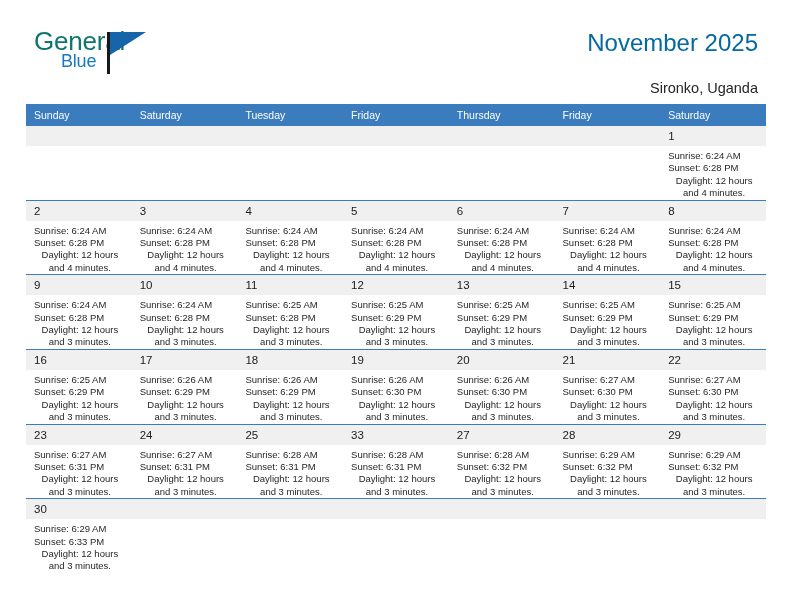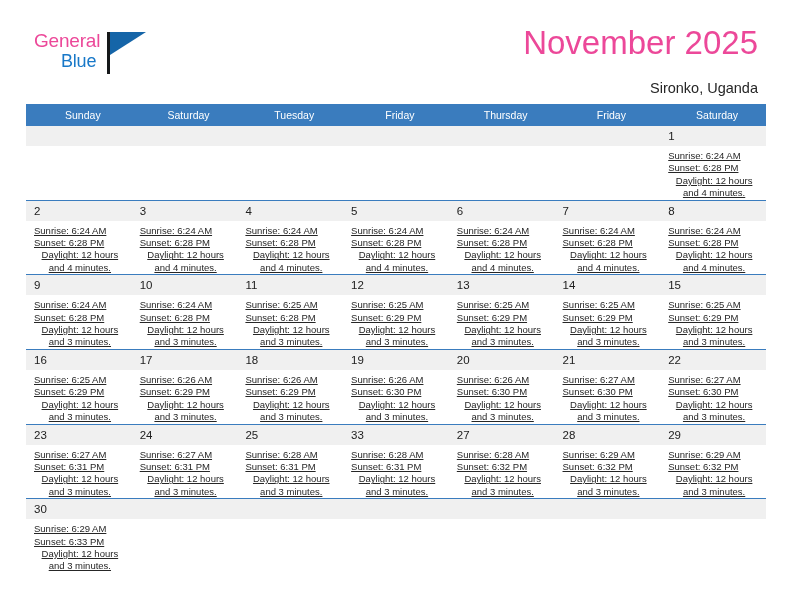--- a/index.html
+++ b/index.html
@@ -37,23 +37,23 @@
 
   
   .logo {
     position: relative;
     width: 120px;
     height: 56px;
     flex: 0 0 auto;
     padding-top: 4px;
   }
   .logo-general {
-    font-size: 19px;
+    font-size: 26px;
     line-height: 22px;
-    color: #ec4899;
+    color: #0f766e;
     letter-spacing: -0.2px;
     display: block;
   }
   .logo-blue {
     font-size: 18px;
     line-height: 22px;
     color: #1878c8;
     letter-spacing: -0.2px;
     display: block;
     margin-left: 27px;
@@ -77,24 +77,24 @@
     background: #16181a;
   }
 
   
   .title-block {
     text-align: right;
     flex: 0 0 auto;
     padding-top: 0px;
   }
   .cal-title {
-    font-size: 33px;
+    font-size: 24px;
     line-height: 34px;
     font-weight: 400;
-    color: #ec4899;
+    color: #0369a1;
     white-space: nowrap;
   }
   .cal-subtitle {
     font-size: 14.5px;
     line-height: 20px;
     color: #262626;
     margin-top: 18px;
     white-space: nowrap;
   }
 
@@ -105,21 +105,21 @@
     top: 104px;
     width: 740px;
     border-collapse: collapse;
     table-layout: fixed;
   }
   .calendar th {
     background: #3a7cbe;
     color: #ffffff;
     font-size: 10.5px;
     font-weight: normal;
-    text-align: center;
+    text-align: left;
     padding: 5px 0 5px 8px;
     height: 19px;
     border: none;
   }
   .calendar td {
     vertical-align: top;
     padding: 0;
     height: 74px;
     border-top: 1px solid #3a7cbe;
     background: #ffffff;
@@ -136,21 +136,20 @@
     height: 20px;
   }
   .daynum.empty {
     color: transparent;
   }
   .info {
     padding: 4px 6px 0 8px;
     font-size: 9.5px;
     line-height: 12.4px;
     color: #262626;
-    text-decoration: underline;
   }
   .info div { white-space: nowrap; }
   .info .daylight-wrap { white-space: normal; text-align: center; }
 </style>
 </head>
 <body>
 
 <div class="page">
 
   <div class="top-bar">

